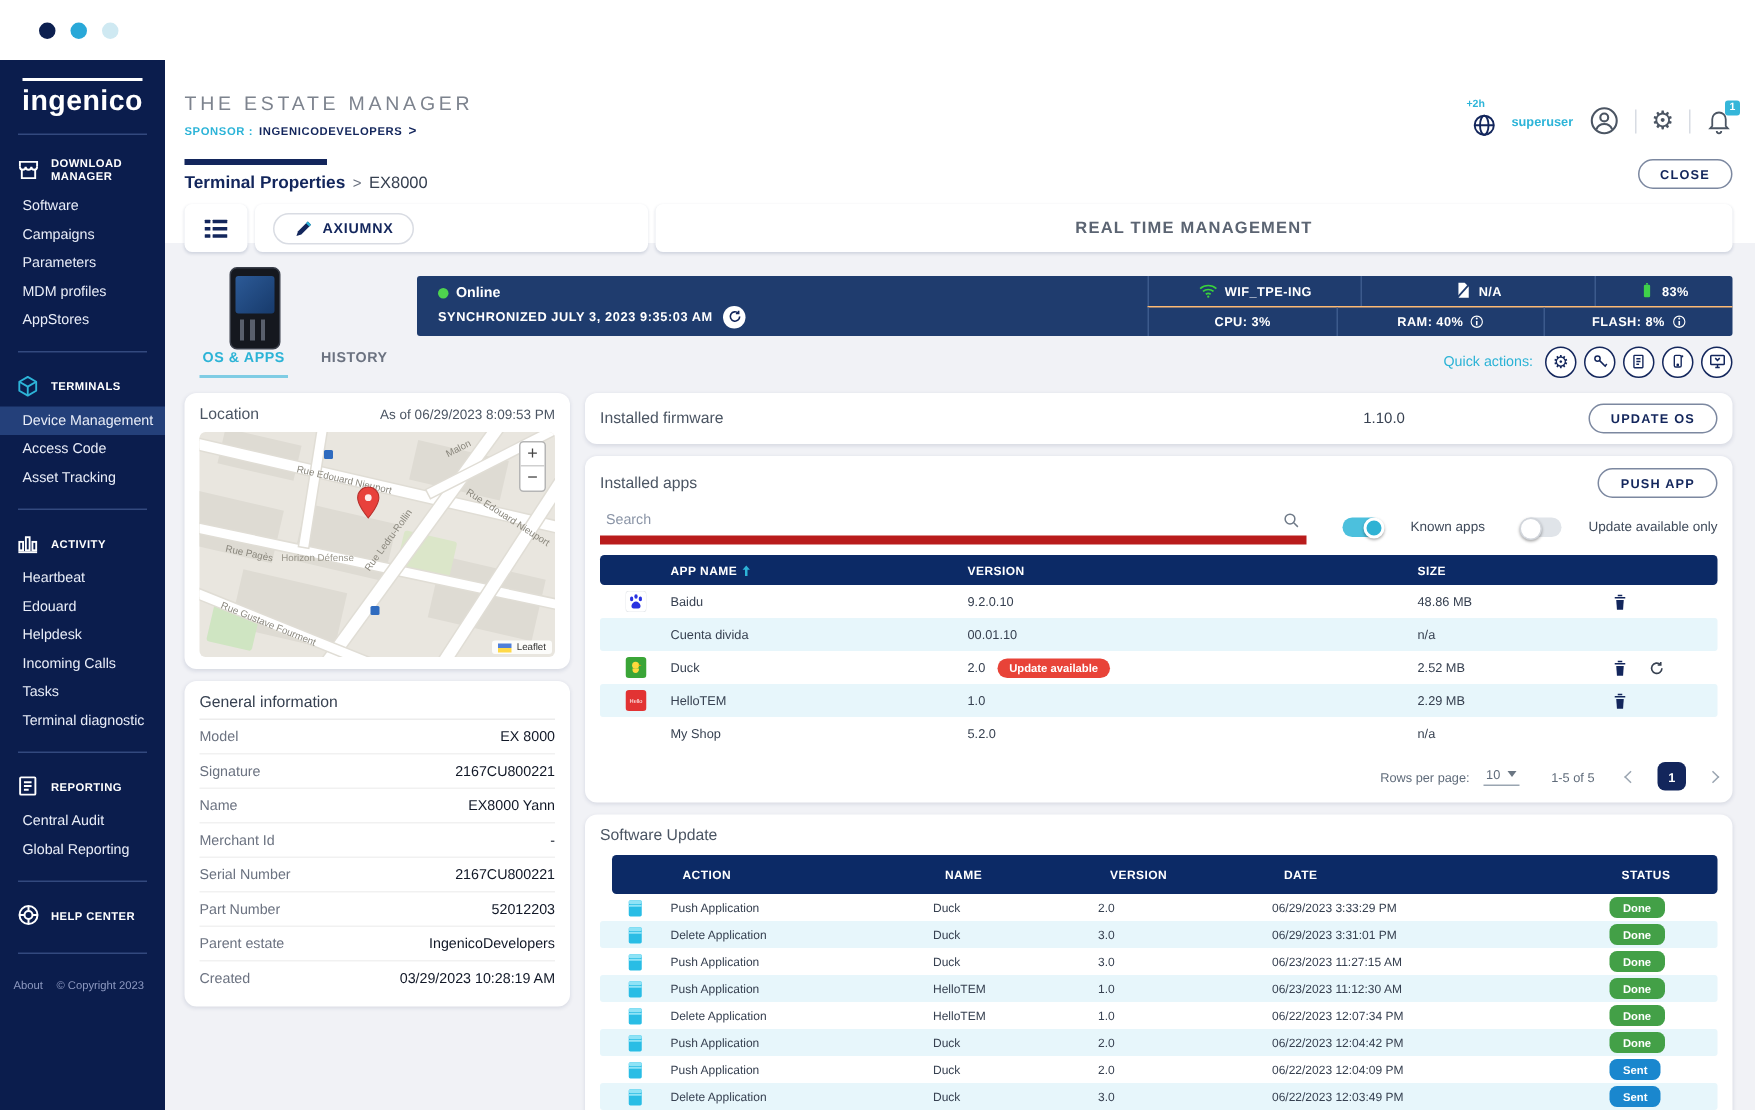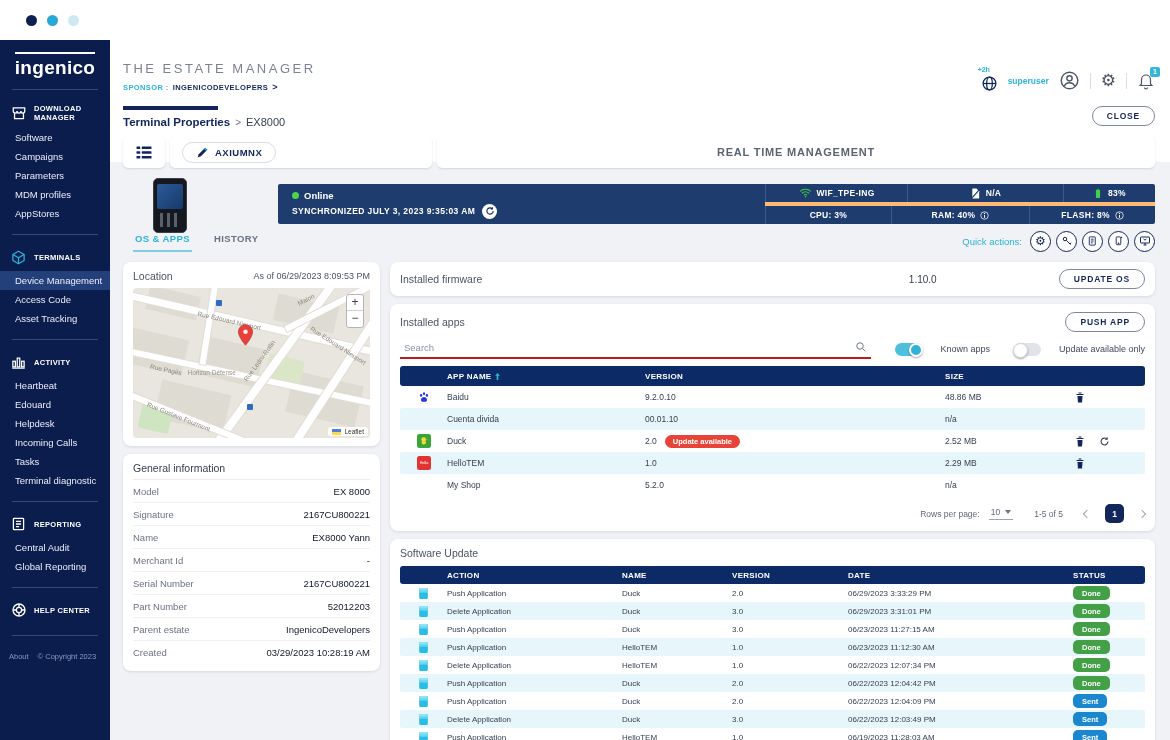--- a/index.html
+++ b/index.html
@@ -68,21 +68,21 @@
       background-image:repeating-linear-gradient(to right, #6a7180 0 3px, transparent 3px 7px),
                        repeating-linear-gradient(to bottom, transparent 0 2px, #15181f 2px 5px); opacity:.8; }
   .navy-bar { flex:1; background:#1f3c6e; display:flex; border-radius:2px; color:#fff; }
   .navy-left { flex:1; display:flex; flex-direction:column; justify-content:center; gap:3px; padding-left:14px; }
   .online-row { display:flex; align-items:center; gap:5px; font-size:9.5px; font-weight:bold; }
   .online-dot { width:7px; height:7px; border-radius:50%; background:#4ed44e; }
   .sync-row { display:flex; align-items:center; gap:7px; font-size:8.5px; font-weight:bold; letter-spacing:.4px; }
   .sync-refresh { width:15px; height:15px; background:#fff; border-radius:50%; display:flex; align-items:center; justify-content:center; cursor:pointer; }
   .navy-right { width:390px; display:flex; flex-direction:column; font-size:8.5px; font-weight:bold; }
   .nr-row { flex:1; display:flex; }
-  .nr-row + .nr-row { border-top:4px solid #fdba74; }
+  .nr-row + .nr-row { border-top:1px solid #fdba74; }
   .nr-cell { display:flex; align-items:center; justify-content:center; gap:5px; border-left:1px solid #3c5a8c; letter-spacing:.3px; }
 
   .subtabs-row { display:flex; align-items:center; margin-top:4px; height:26px; }
   .tabs { display:flex; gap:20px; padding-left:10px; }
   .tab { font-size:9.5px; letter-spacing:.4px; padding:3px 2px 6px; cursor:pointer; color:#6b7280; font-weight:bold; }
   .tab.active { color:#2bb3d6; border-bottom:2px solid #7fcce4; }
   .qa-wrap { margin-left:auto; display:flex; align-items:center; gap:5px; }
   .qa-label { color:#2bb3d6; font-size:9.5px; margin-right:3px; }
   .qa-btn { width:21px; height:21px; border:1.4px solid #13265c; border-radius:50%; display:flex; align-items:center; justify-content:center; background:#fff; cursor:pointer; }
 
@@ -139,21 +139,21 @@
   .gi-label { color:#6b7280; font-size:9.5px; }
   .gi-value { color:#111827; font-size:9.5px; text-align:right; }
 
   .fw-card { display:flex; align-items:center; padding:7px 10px; }
   .fw-label { flex:1; color:#4b5563; font-size:10.5px; }
   .fw-ver { width:150px; color:#374151; font-size:10px; }
 
   .apps-head { display:flex; align-items:center; }
   .apps-title { flex:1; color:#4b5563; font-size:10.5px; }
   .search-row { display:flex; align-items:center; margin-top:7px; }
-  .search-wrap { flex:1; max-width:555px; display:flex; align-items:center; border-bottom:2px solid #b91c1c; padding:2px 4px 4px;gap:32px; }
+  .search-wrap { flex:1; max-width:555px; display:flex; align-items:flex-start; border-bottom:6px solid #b91c1c; padding:2px 4px 4px;gap:32px; }
   .search-input { flex:1; border:none; outline:none; font-size:9.5px; color:#374151; font-family:inherit; background:transparent; }
   .search-input::placeholder { color:#8a94a6; }
   .toggle-group { display:flex; align-items:center; gap:18px; margin-left:24px; font-size:9px; color:#3f4a5a; }
   .switch { width:27px; height:13px; border-radius:7px; position:relative; cursor:pointer; flex-shrink:0; }
   .switch.on { background:#4cc0dd; }
   .switch.off { background:#e0e4e9; }
   .switch::after { content:""; position:absolute; width:13px; height:13px; border-radius:50%; background:#fff; top:0; box-shadow:0 1px 2px rgba(0,0,0,.35); }
   .switch.on::after { right:-1px; background:#2fb2d4; border:2px solid #fff; width:10px; height:10px; }
   .switch.off::after { left:-1px; border:1px solid #d2d6dc; }
 
@@ -172,21 +172,21 @@
   .pag-row { display:flex; align-items:center; justify-content:flex-end; gap:9px; margin-top:8px; font-size:8.5px; color:#5f6b7a; }
   .rpp-sel { display:flex; align-items:center; gap:5px; border-bottom:1px solid #9aa5b1; padding:0 2px 2px; cursor:pointer; }
   .caret-down { width:0; height:0; border-left:3.5px solid transparent; border-right:3.5px solid transparent; border-top:4px solid #6b7683; }
   .chev { width:6px; height:6px; border-right:1.6px solid #9aa5b1; border-top:1.6px solid #9aa5b1; display:inline-block; cursor:pointer; }
   .chev.left { transform:rotate(-135deg); }
   .chev.right { transform:rotate(45deg); }
   .page-box { width:19px; height:19px; background:#13265c; color:#fff; border-radius:5px; display:flex; align-items:center; justify-content:center; font-size:8.5px; font-weight:bold; cursor:pointer; margin:0 6px; }
   .pag-range { margin:0 12px; }
 
   .su-title { color:#4b5563; font-size:10.5px; padding-bottom:2px; }
-  .su-head { margin-top:5px; height:18px; }
+  .su-head { margin-top:5px; height:26px;margin-left:8px; }
   .su-row { display:flex; align-items:center; height:18px; font-size:8px; color:#374151; border-radius:2px; }
   .su-row.alt { background:#e7f6fb; }
   .su-action { width:175px; } .su-name { width:110px; } .su-verc { width:116px; } .su-date { width:225px; }
   .su-status { flex:1; }
   .status-badge { display:inline-block; min-width:30px; text-align:center; color:#fff; font-size:7.5px; font-weight:bold; padding:2.5px 9px; border-radius:5px; }
   .status-done { background:#43a047; }
   .status-sent { background:#1a87ce; }
 </style>
 </head>
 <body>

